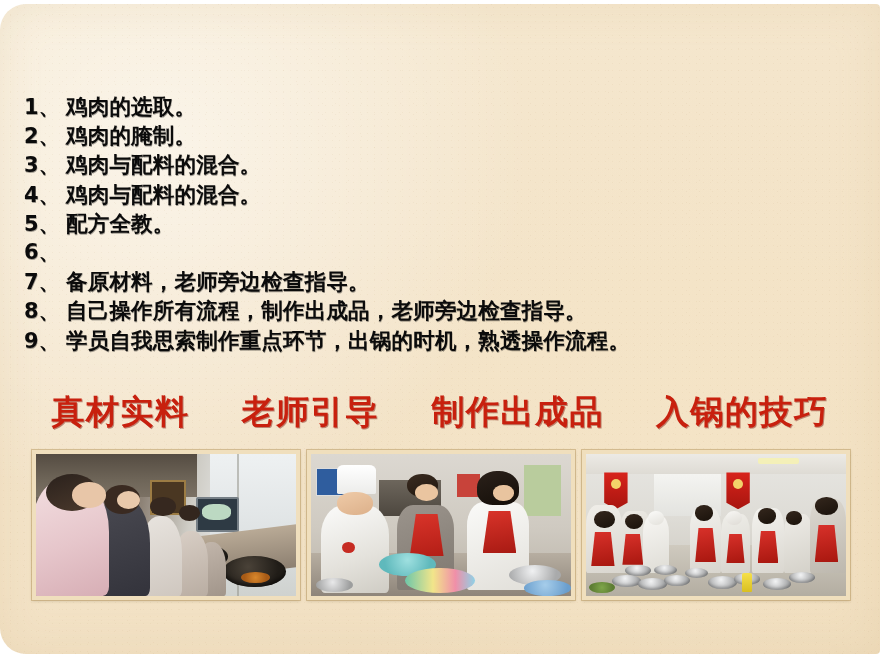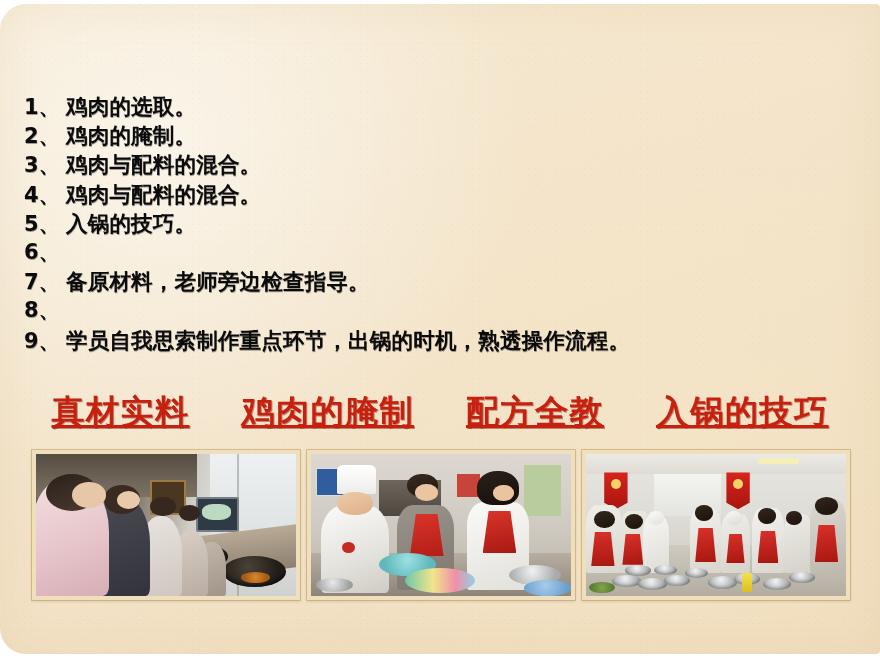--- a/index.html
+++ b/index.html
@@ -88,21 +88,21 @@
     width: 880px;
     text-align: center;
     color: #c8200e;
     font-size: 33px;
     font-weight: 700;
     letter-spacing: 1.5px;
     line-height: 42px;
     white-space: nowrap;
     text-shadow: 1px 1px 0 rgba(120,18,6,0.45);
   }
-  .slogan-part { display: inline-block; text-decoration: underline; }
+  .slogan-part { display: inline-block; }
   .slogan-gap { display: inline-block; width: 26px; }
 
   
   .photos {
     position: absolute;
     left: 32px;
     top: 450px;
     width: 818px;
     height: 150px;
     display: flex;
@@ -421,49 +421,50 @@
       <span class="list-text">鸡肉与配料的混合。</span>
     </div>
 
     <div class="list-item">
       <span class="list-num">4、</span>
       <span class="list-text">鸡肉与配料的混合。</span>
     </div>
 
     <div class="list-item">
       <span class="list-num">5、</span>
-      <span class="list-text">入锅的技巧。</span>
+      <span class="list-text">配方全教。</span>
     </div>
 
     <div class="list-item">
       <span class="list-num">6、</span>
     </div>
 
     <div class="list-item">
       <span class="list-num">7、</span>
       <span class="list-text">备原材料，老师旁边检查指导。</span>
     </div>
 
     <div class="list-item">
       <span class="list-num">8、</span>
+      <span class="list-text">自己操作所有流程，制作出成品，老师旁边检查指导。</span>
     </div>
 
     <div class="list-item">
       <span class="list-num">9、</span>
       <span class="list-text">学员自我思索制作重点环节，出锅的时机，熟透操作流程。</span>
     </div>
 
   </div>
 
   <div class="slogan">
     <span class="slogan-part">真材实料</span>
     <span class="slogan-gap"></span>
-    <span class="slogan-part">鸡肉的腌制</span>
+    <span class="slogan-part">老师引导</span>
     <span class="slogan-gap"></span>
-    <span class="slogan-part">配方全教</span>
+    <span class="slogan-part">制作出成品</span>
     <span class="slogan-gap"></span>
     <span class="slogan-part">入锅的技巧</span>
   </div>
 
   <div class="photos">
 
     <div class="photo-frame">
       <div class="photo-inner ph1">
         <div class="ceiling"></div>
         <div class="picframe"></div>

